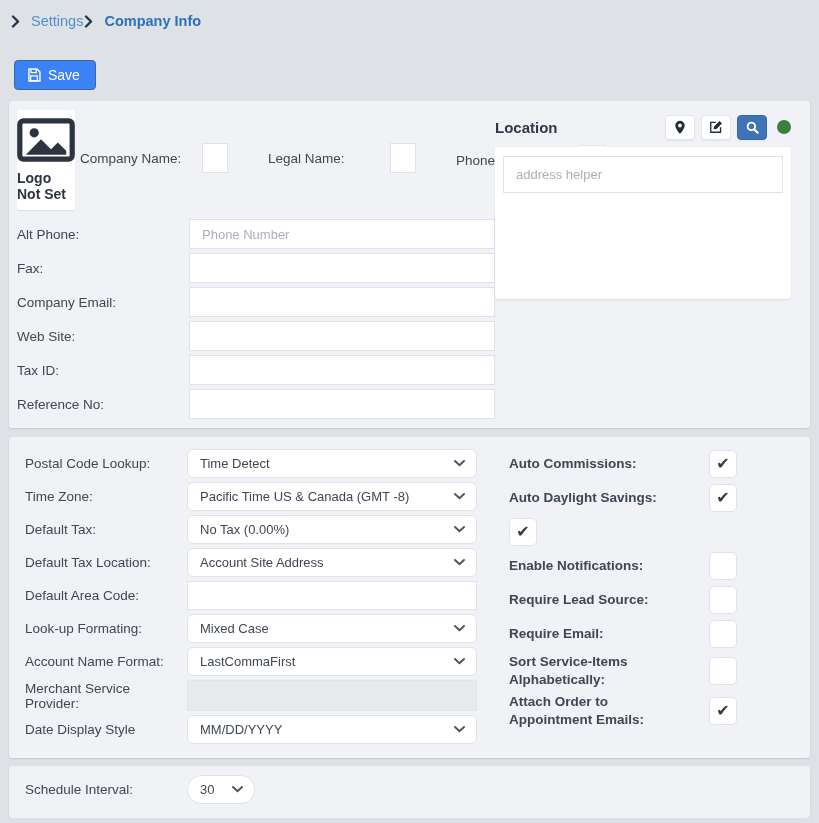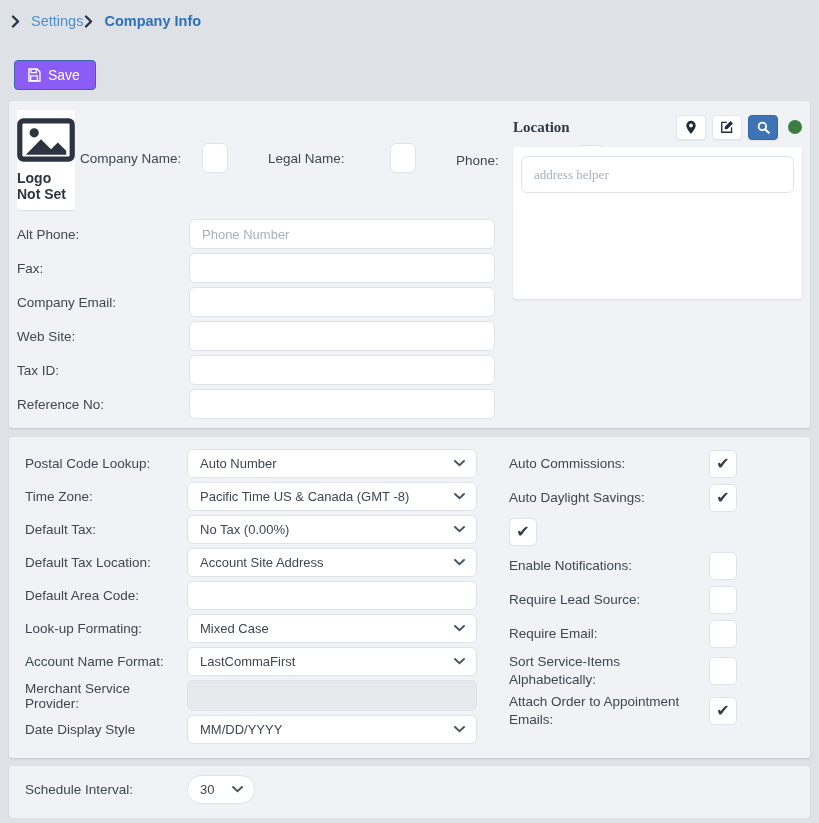--- a/index.html
+++ b/index.html
@@ -16,55 +16,55 @@
     padding: 13px 22px 8px 10px;
     font-size: 14.5px;
   }
   .crumb-chev { display: inline-flex; align-items: center; margin: 0 11px 0 1px; }
   .crumb-settings { color: #4d8fcd; text-decoration: none; cursor: pointer; }
   .crumb-current { color: #2b72ba; font-weight: bold; }
   
   .toolbar { margin: 23px 14px 0 14px; }
   .btn-save {
     display: inline-flex; align-items: center; gap: 7px;
-    background: #8b5cf6; color: #fff; border: 1px solid #3868a3;
+    background: #3b82f6; color: #fff; border: 1px solid #3868a3;
     border-radius: 4px; padding: 6px 15px 6px 12px; font-size: 14px;
     font-family: inherit; cursor: pointer;
   }
   
   .panel {
     background: #f0f2f6;
     margin: 0 9px;
     border-radius: 3px;
     box-shadow: 0 1px 2px rgba(40,50,70,.14);
     padding: 9px 8px;
   }
   .panel1 { margin-top: 11px; }
   .panel2 { margin-top: 9px; padding-top: 12px; padding-bottom: 10px; }
   .panel3 { margin-top: 8px; padding-bottom: 14px; }
   .p1-cols { display: flex; }
   .p1-left { width: 478px; }
-  .p1-right { flex: 1; margin-left: 18px; max-width: 296px; font-family: Liberation Serif, serif; }
+  .p1-right { flex: 1; max-width: 296px; }
   .p1-top { display: flex; margin-bottom: 9px; }
   .logo-box {
     width: 148px; height: 100px; background: #fff; border-radius: 2px;
     display: flex; flex-direction: column; align-items: center; justify-content: center;
     cursor: pointer; box-shadow: 0 1px 1px rgba(40,50,70,.10);
   }
   .logo-box .logo-text { font-weight: bold; font-size: 14px; color: #2b3440; margin-top: 8px; }
   .p1-topfields { flex: 1; margin-left: 5px; display: flex; flex-direction: row; gap: 40px; }
   .row { display: flex; align-items: center; margin-bottom: 4px; }
   .row:last-child { margin-bottom: 0; }
   .lbl { color: #3f4752; }
   .lbl-top { width: 122px; flex: none; }
   .lbl-wide { width: 172px; flex: none; }
   .lbl-set { width: 162px; flex: none; }
   input.txt {
     height: 30px; width: 100%; background: #fff;
-    border: 1px solid #dfe3e9; border-radius: 6px;
+    border: 1px solid #dfe3e9; border-radius: 0;
     padding: 0 12px; font-size: 13px; color: #3f4752;
     font-family: inherit; outline: none;
   }
   input.txt::placeholder { color: #a9b0ba; opacity: 1; }
   input.txt:disabled, input.txt.disabled { background: #e7e9ec; border-color: #e0e3e8; }
   
   .sel {
     height: 29px; background: #fff; border: 1px solid #dfe3e9; border-radius: 6px;
     display: flex; align-items: center; justify-content: space-between;
     padding: 0 11px 0 12px; font-size: 13px; color: #3f4752; cursor: pointer;
@@ -84,21 +84,21 @@
   .loc-box {
     background: #fff; border-radius: 3px; height: 152px; padding: 9px 8px;
     box-shadow: 0 1px 2px rgba(40,50,70,.12);
   }
   
   .p2-cols { display: flex; }
   .p2-left { width: 470px; flex: none; padding-left: 8px; }
   .p2-left .row { margin-bottom: 4px; }
   .p2-right { margin-left: 22px; width: 228px; flex: none; }
   .p2-right .row { margin-bottom: 5px; min-height: 29px; }
-  .lbl-chk { flex: 1; padding-right: 15px; line-height: 1.3; }
+  .lbl-chk { flex: 1; padding-right: 15px; line-height: 1.3; font-weight: bold; }
   .chk {
     width: 28px; height: 28px; flex: none; background: #fff;
     border: 1px solid #dfe3e9; border-radius: 5px; cursor: pointer;
     display: flex; align-items: center; justify-content: center;
     box-shadow: inset 0 0 0 1px rgba(255,255,255,.5);
   }
   .chk-mark { font-size: 16px; font-weight: bold; color: #343c46; line-height: 1; }
   .p3-row { display: flex; align-items: center; padding-left: 8px; }
   .icon { display: inline-flex; align-items: center; justify-content: center; }
 </style>
@@ -223,21 +223,21 @@
     </div>
   </div>
 </div>
 
 <div class="panel panel2">
   <div class="p2-cols">
     <div class="p2-left">
       <div class="row">
         <span class="lbl lbl-set">Postal Code Lookup:</span>
         <div class="sel">
-          <span>Auto Number</span>
+          <span>Time Detect</span>
           <span class="icon">
               <svg width="11" height="7">
                 <polyline points="1,1 5.5,5.3 10,1" fill="none" stroke="#4a5460" stroke-width="1.9" stroke-linecap="round"></polyline>
               </svg>
             </span>
         </div>
       </div>
       <div class="row">
         <span class="lbl lbl-set">Time Zone:</span>
         <div class="sel">

